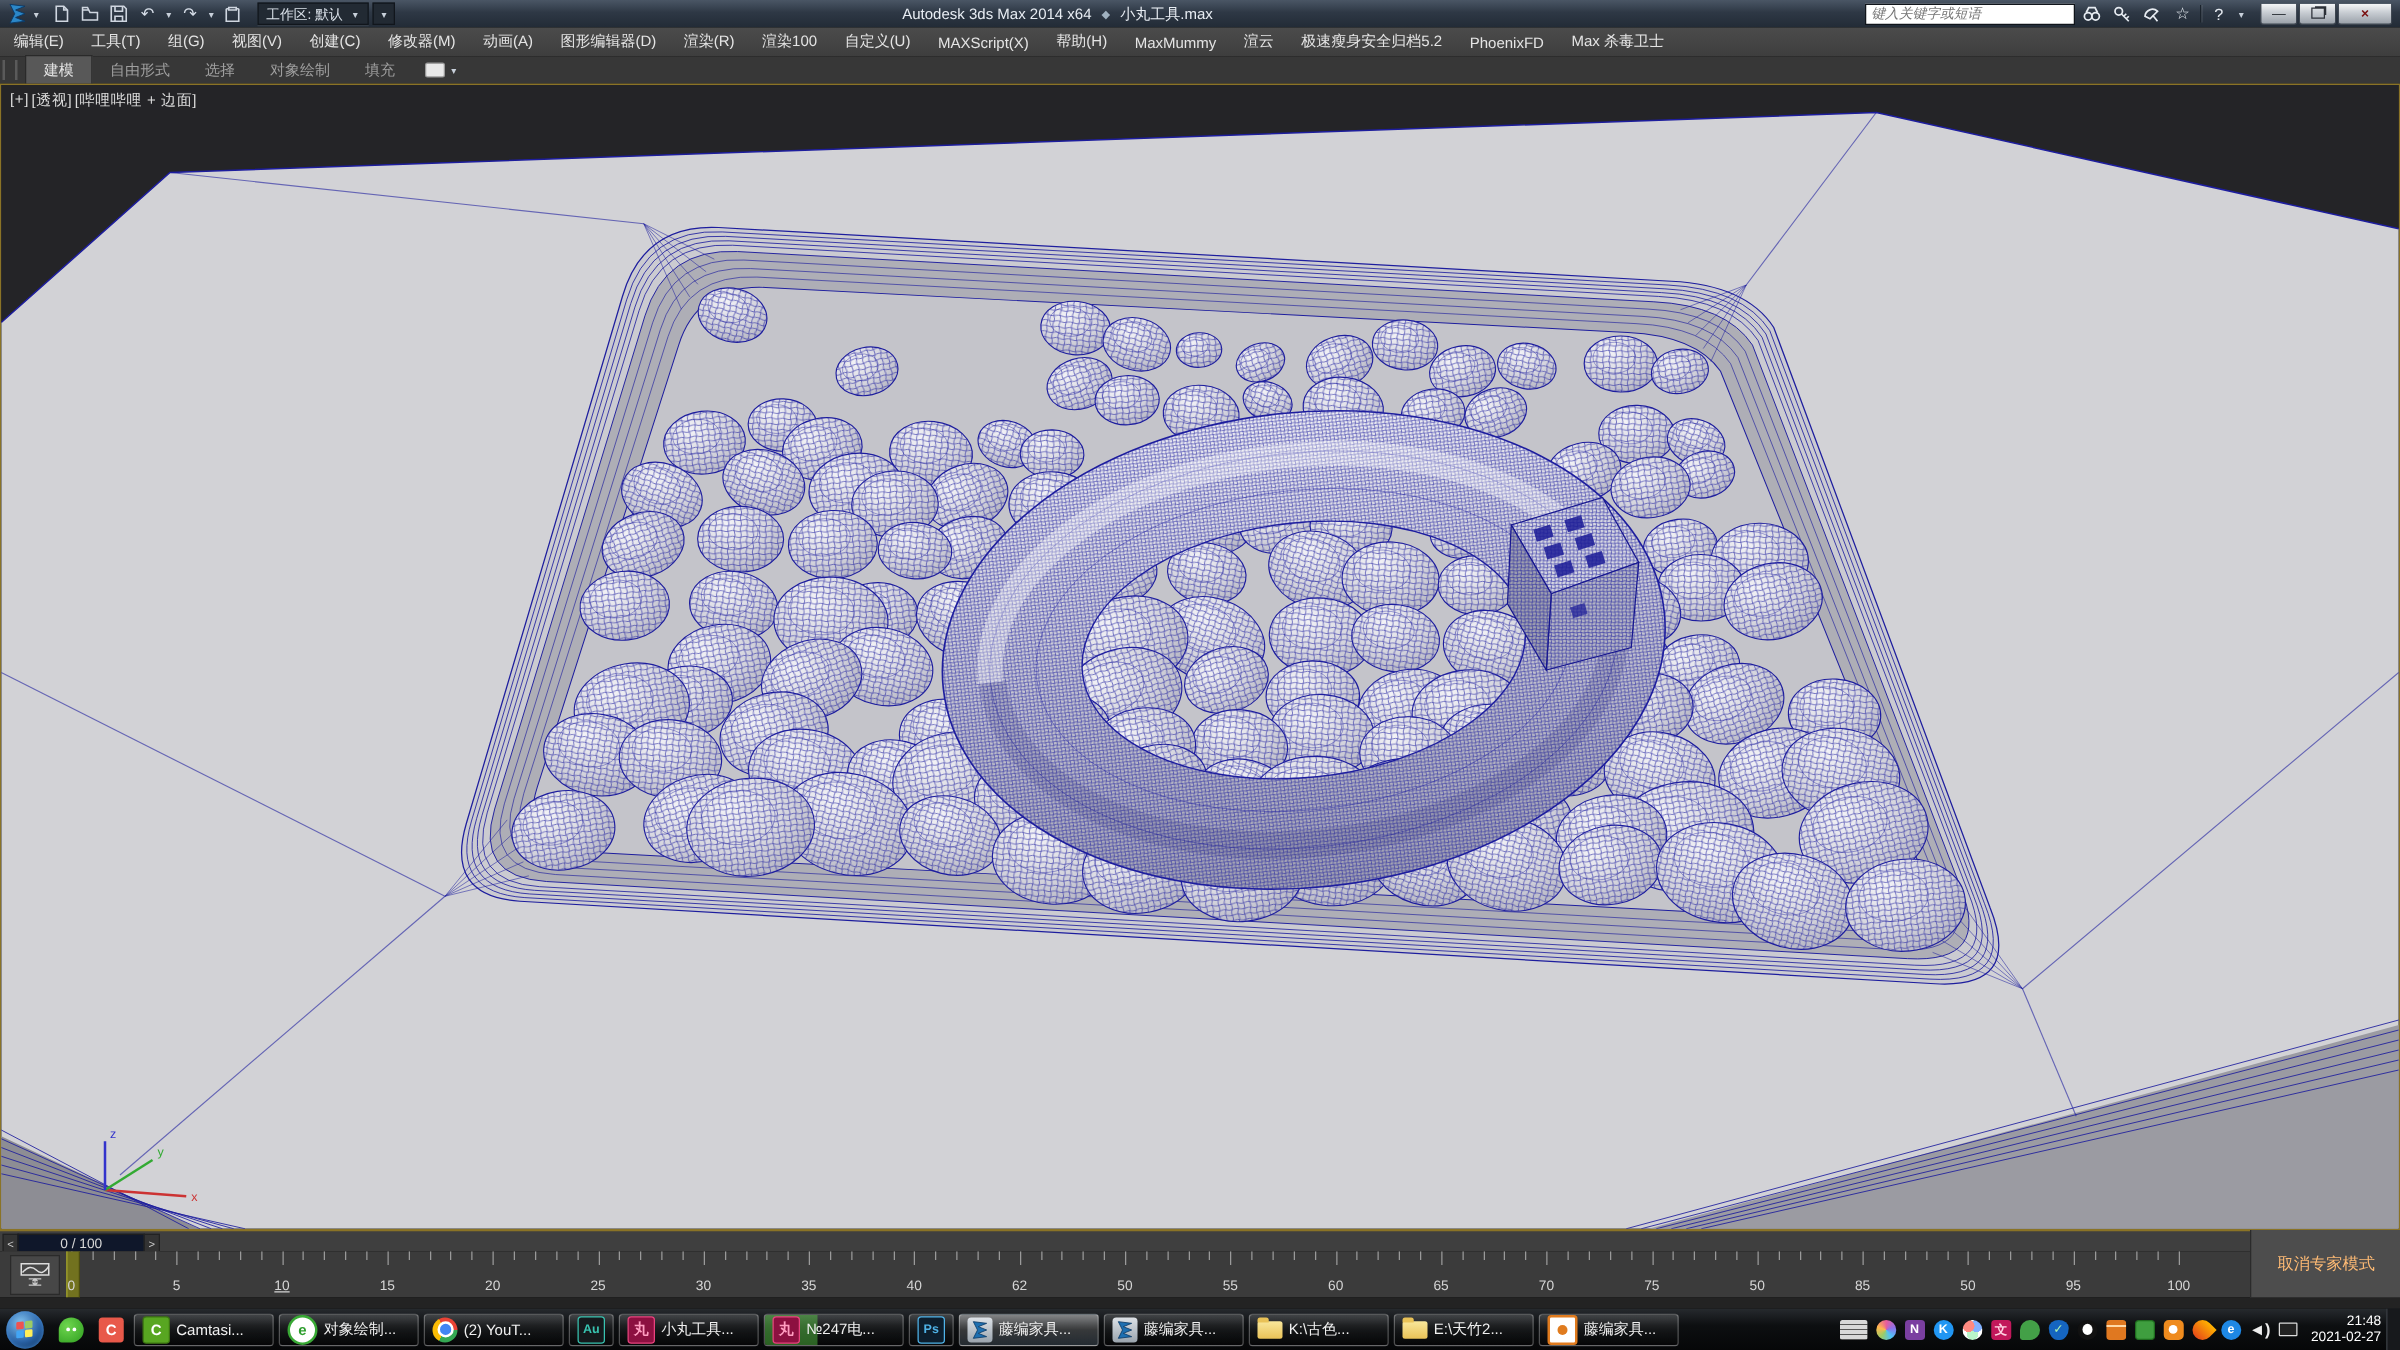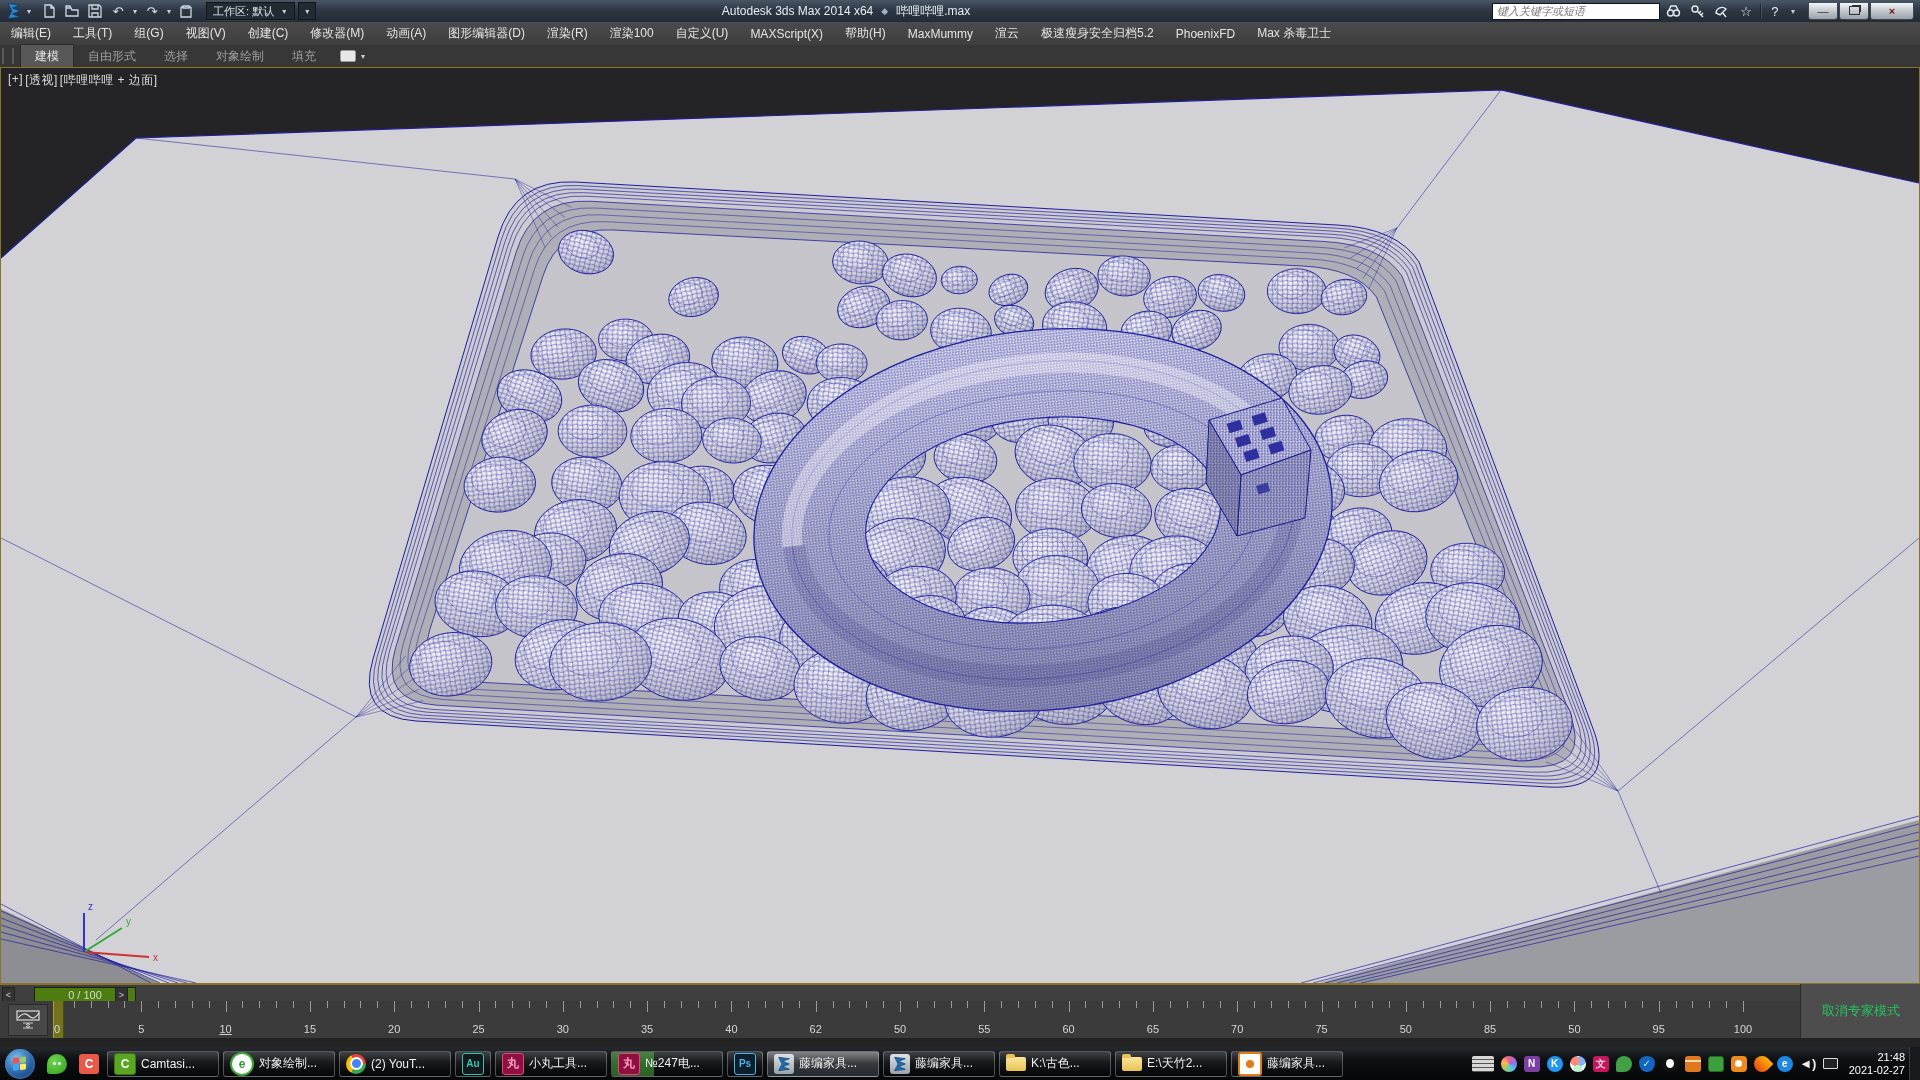--- a/index.html
+++ b/index.html
@@ -51,35 +51,35 @@
   .viewport{position:absolute;left:0;top:67px;width:1920px;height:917px;box-sizing:border-box;
     border:1px solid #8a7326;background:#242427;}
   .viewport svg{display:block;width:100%;height:100%;}
   .vp-label{position:absolute;left:7px;top:4px;font-size:12px;color:#dcdcdc;letter-spacing:.5px;display:flex;gap:2px;}
   .vp-label span{cursor:default;}
   
   .timerow{position:absolute;left:0;top:984px;width:1920px;height:17px;background:#3f3f3f;border-top:1px solid #8a7326;box-sizing:border-box;}
   .t-btn{position:absolute;top:2px;width:11px;height:13px;background:#333;border:1px solid #222;
     color:#cfcfcf;font-size:9px;display:flex;align-items:center;justify-content:center;}
   .t-prev{left:2px}.t-next{left:115px}
-  .t-read{position:absolute;left:14px;top:2px;width:100px;height:13px;background:#4d7c0f;border:1px solid #1d1d1d;
-    color:#d8d8d8;font-size:11px;display:flex;align-items:center;justify-content:center;margin-left:20px;}
+  .t-read{position:absolute;left:14px;top:2px;width:100px;height:13px;background:#0f172a;border:1px solid #1d1d1d;
+    color:#d8d8d8;font-size:11px;display:flex;align-items:center;justify-content:center;}
   .ruler{position:absolute;left:0;top:1001px;width:1800px;height:37px;background:#3b3b3b;overflow:hidden;}
   .mce-btn{position:absolute;left:8px;top:3px;width:38px;height:30px;background:#474747;border:1px solid #2a2a2a;
     display:flex;align-items:center;justify-content:center;}
   .mce-btn svg{width:26px;height:22px;}
   .tick{position:absolute;top:0;width:1px;background:#9a9a9a;}
   .tick-label{position:absolute;bottom:3px;width:26px;margin-left:-13px;text-align:center;
     font-size:11px;color:#d6d6d6;z-index:2;}
   .thumb{position:absolute;left:53px;top:0;width:9px;height:37px;background:#72721f;
     border-left:1px solid #a3a32e;border-right:1px solid #4c4c12;z-index:1;}
   .botgap{position:absolute;left:0;top:1038px;width:1920px;height:9px;background:#232323;}
   .expert-panel{position:absolute;left:1800px;top:984px;width:120px;height:54px;background:#4d4d4d;
     border-left:1px solid #2b2b2b;display:flex;align-items:center;justify-content:center;
-    color:#22c55e;font-size:13px;}
+    color:#fdba74;font-size:13px;}
   
   .taskbar{position:absolute;left:0;top:1047px;width:1920px;height:33px;
     background:linear-gradient(#262a2e,#0d0f11 40%,#060708);display:flex;align-items:center;}
   .orb{width:30px;height:30px;margin:0 8px 0 5px;border-radius:50%;
     background:radial-gradient(circle at 38% 30%,#7fc0ee,#2a62a5 55%,#0b2d55 90%);
     box-shadow:0 0 4px #4a90d9 inset;display:flex;align-items:center;justify-content:center;}
   .flag{width:14px;height:14px;display:grid;grid-template-columns:6px 6px;grid-template-rows:6px 6px;gap:1px;transform:skewY(-6deg);}
   .flag i{border-radius:1px;}
   .flag i:nth-child(1){background:#ef5350}.flag i:nth-child(2){background:#9ccc65}
   .flag i:nth-child(3){background:#42a5f5}.flag i:nth-child(4){background:#ffee58}
@@ -178,21 +178,21 @@
     </div>
     <div class="ws-combo">
       <span>工作区: 默认</span>
       <span class="caret">▾</span>
     </div>
     <div class="ws-fly">▾</div>
 
     <div class="title-center">
       <span>Autodesk 3ds Max  2014 x64</span>
       <span class="doc-ico">◆</span>
-      <span>哔哩哔哩.max</span>
+      <span>小丸工具.max</span>
     </div>
 
     <div class="tb-right">
       <input class="search" placeholder="键入关键字或短语" style="">
       <span class="tb-ico">
           <svg viewBox="0 0 15 15">
             <circle cx="4.5" cy="9" r="3"></circle>
             <circle cx="10.5" cy="9" r="3"></circle>
             <path d="M3 6 L5 2 h5 l2 4"></path>
           </svg>

